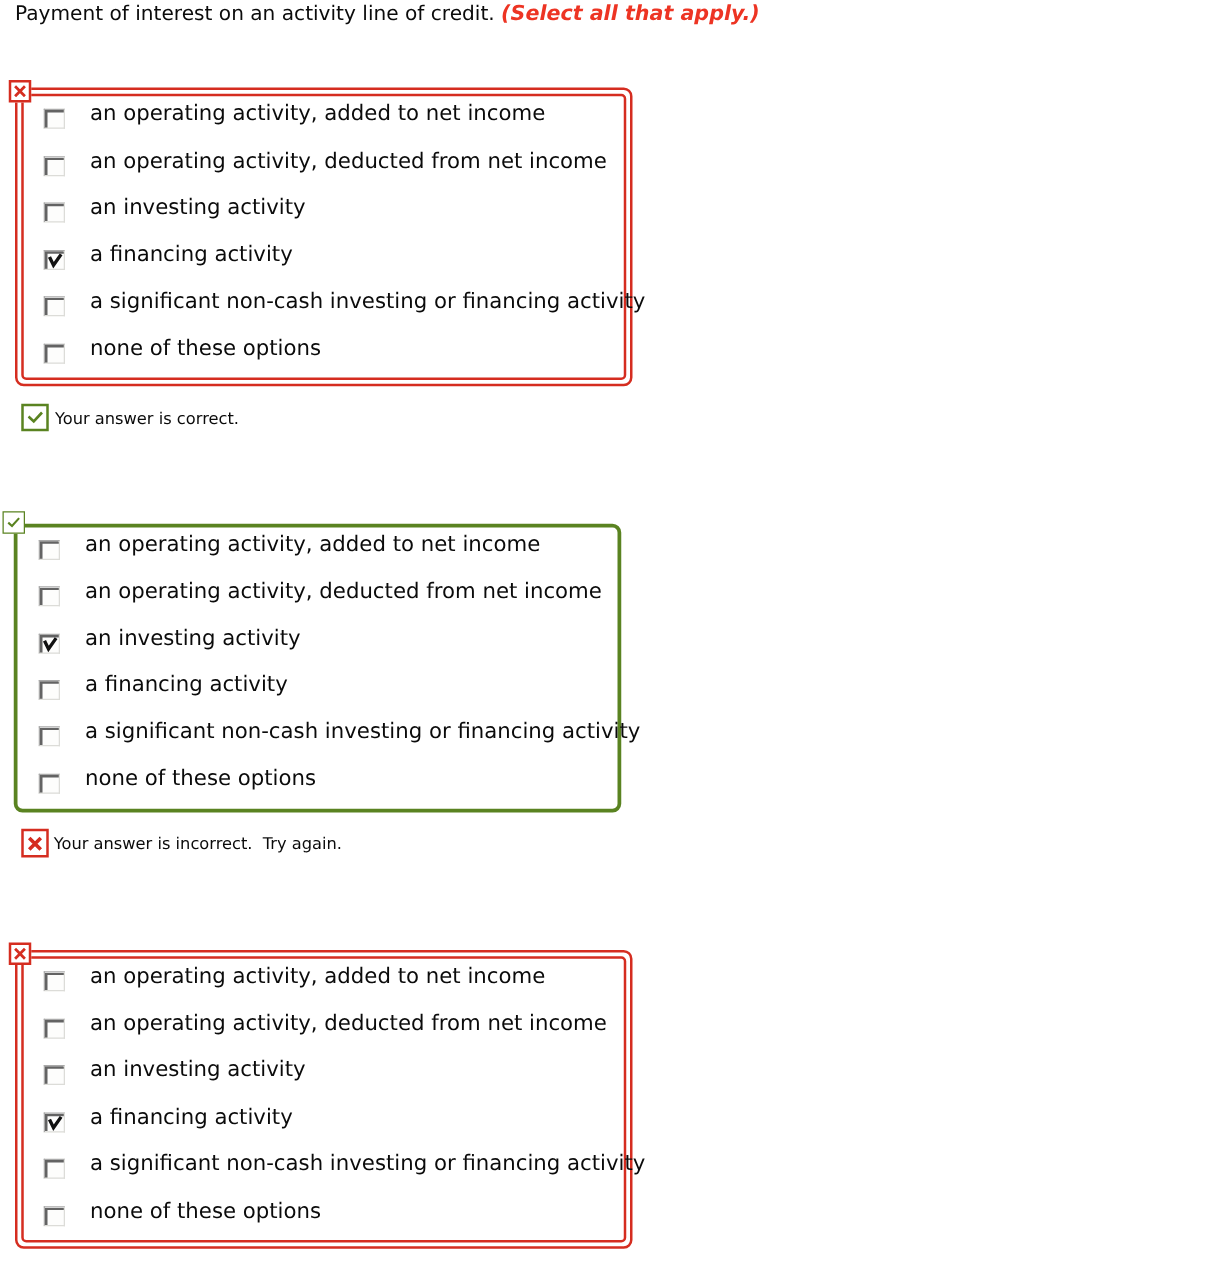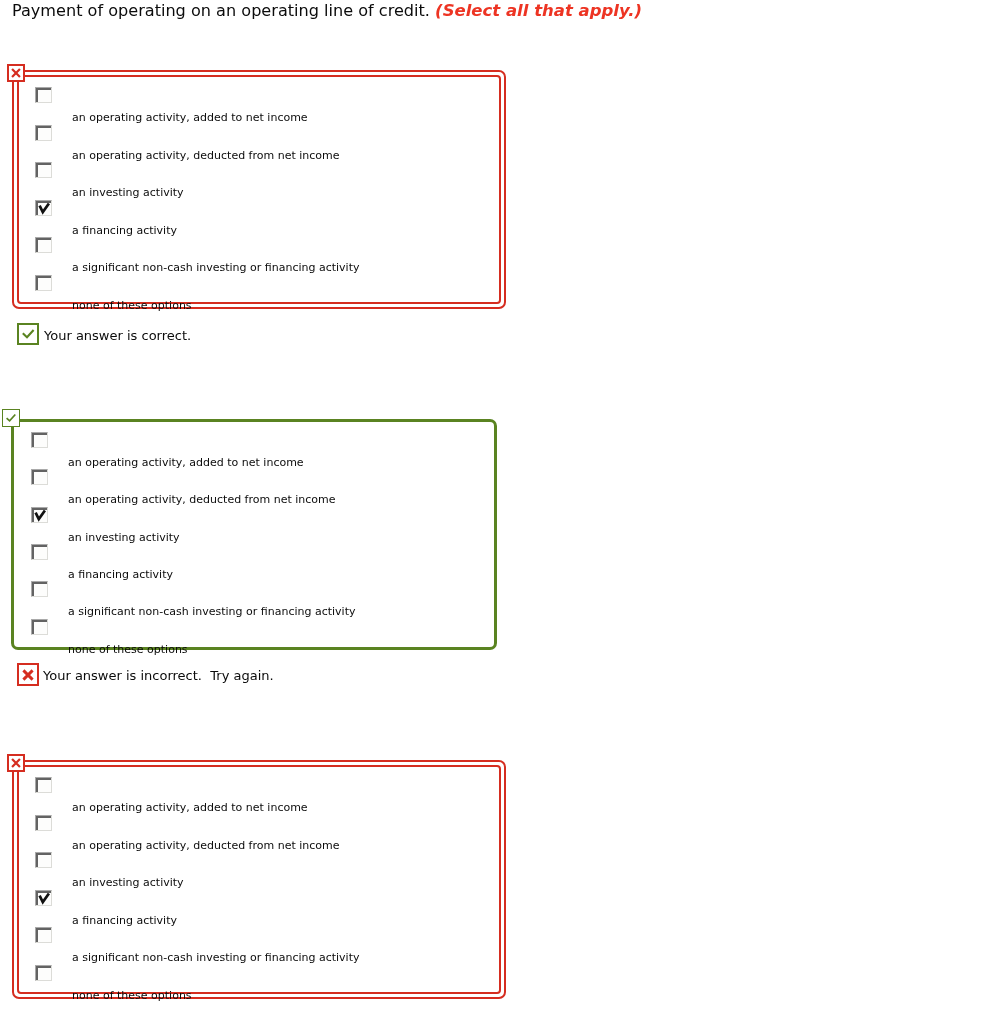--- a/index.html
+++ b/index.html
@@ -19,40 +19,40 @@
       border:2px solid #d52d20;border-radius:4px;box-sizing:border-box;}
   .answerbox.correct{border:3px solid #5a8321;border-radius:7px;}
 
   
   .opt-row{position:absolute;}
   .cb{position:absolute;left:0;top:0;display:block;width:17px;height:16px;box-sizing:border-box;background:#fdfdfc;
       border-top:1px solid #a9a9a9;border-left:1px solid #a9a9a9;
       border-right:1.6px solid #dcdcd8;border-bottom:1.6px solid #dcdcd8;
       box-shadow:inset 2px 2px 0 0 #636363;}
   .cb svg{position:absolute;left:1px;top:1px;}
-  .opt-label{position:absolute;top:-5px;display:block;white-space:nowrap;font-size:11px;color:#0b0b0b;line-height:19px;margin-top:26px;}
+  .opt-label{position:absolute;top:-5px;display:block;white-space:nowrap;font-size:17px;color:#0b0b0b;line-height:19px;}
 
   
   .badge{position:absolute;box-sizing:border-box;background:#ffffff;z-index:5;
       display:flex;align-items:center;justify-content:center;width:18px;height:18px;}
   .badge.incorrect{border:2px solid #d52d20;}
   .badge.correct{border:1.7px solid #5a8321;}
 
   
   .fb-icon{position:absolute;box-sizing:border-box;background:#ffffff;
       display:flex;align-items:center;justify-content:center;}
   .fb-icon.incorrect{border:2.3px solid #d52d20;width:22px;height:23px;}
   .fb-icon.correct{border:2.2px solid #5a8321;width:22px;height:22px;}
   .fb-text{position:absolute;font-size:13px;white-space:pre;color:#0b0b0b;line-height:19px;}
 </style>
 </head>
 <body>
 
 <div class="page">
-  <div class="qline" style="top:1px"><span class="prompt">Payment of operating on an operating line of credit.</span> <span class="hint">(Select all that apply.)</span></div>
+  <div class="qline" style="top:1px"><span class="prompt">Payment of interest on an activity line of credit.</span> <span class="hint">(Select all that apply.)</span></div>
   <div class="answerbox incorrect" style="left:12px;top:70px;width:494px;height:239px">
       <div class="inner-border"></div>
     </div>
   <div class="badge incorrect" style="left:7px;top:64px">
       <svg class="icon" width="10" height="10" viewBox="0 0 10 10">
         <path d="M1.06 1.06 L8.94 8.94 M8.94 1.06 L1.06 8.94" stroke="#d52d20" stroke-width="2.2" fill="none" stroke-linecap="butt"></path>
       </svg>
     </div>
   <div class="opt-row" style="left:35px;top:87.0px">
       <span class="cb" role="checkbox" aria-checked="false"></span>

